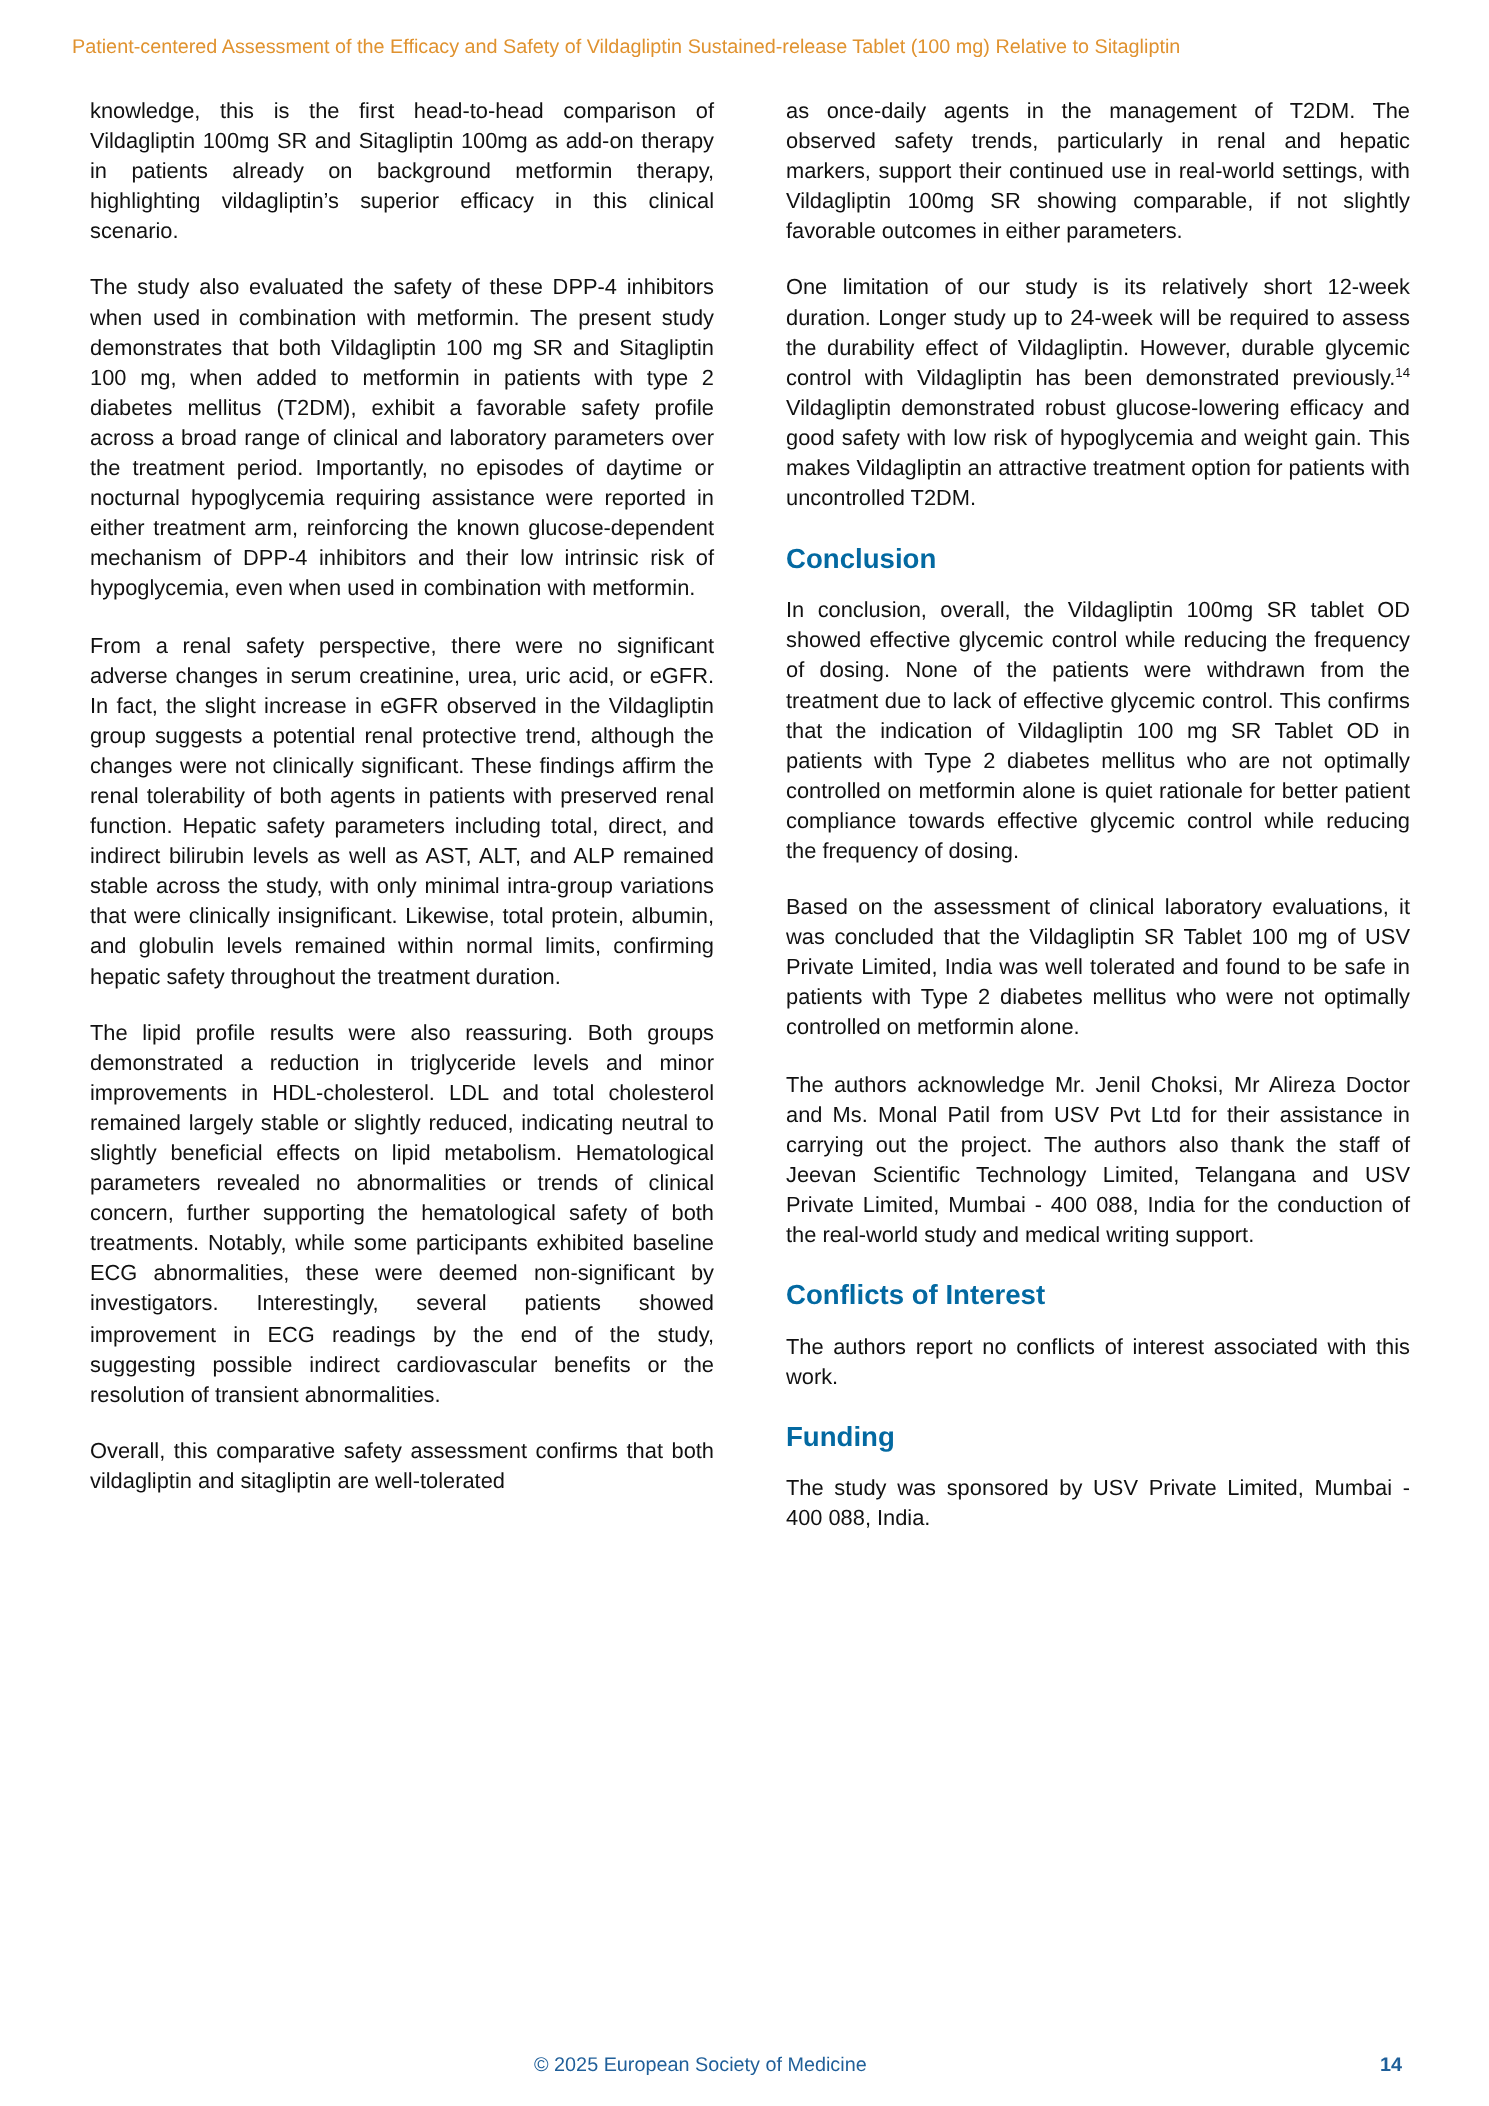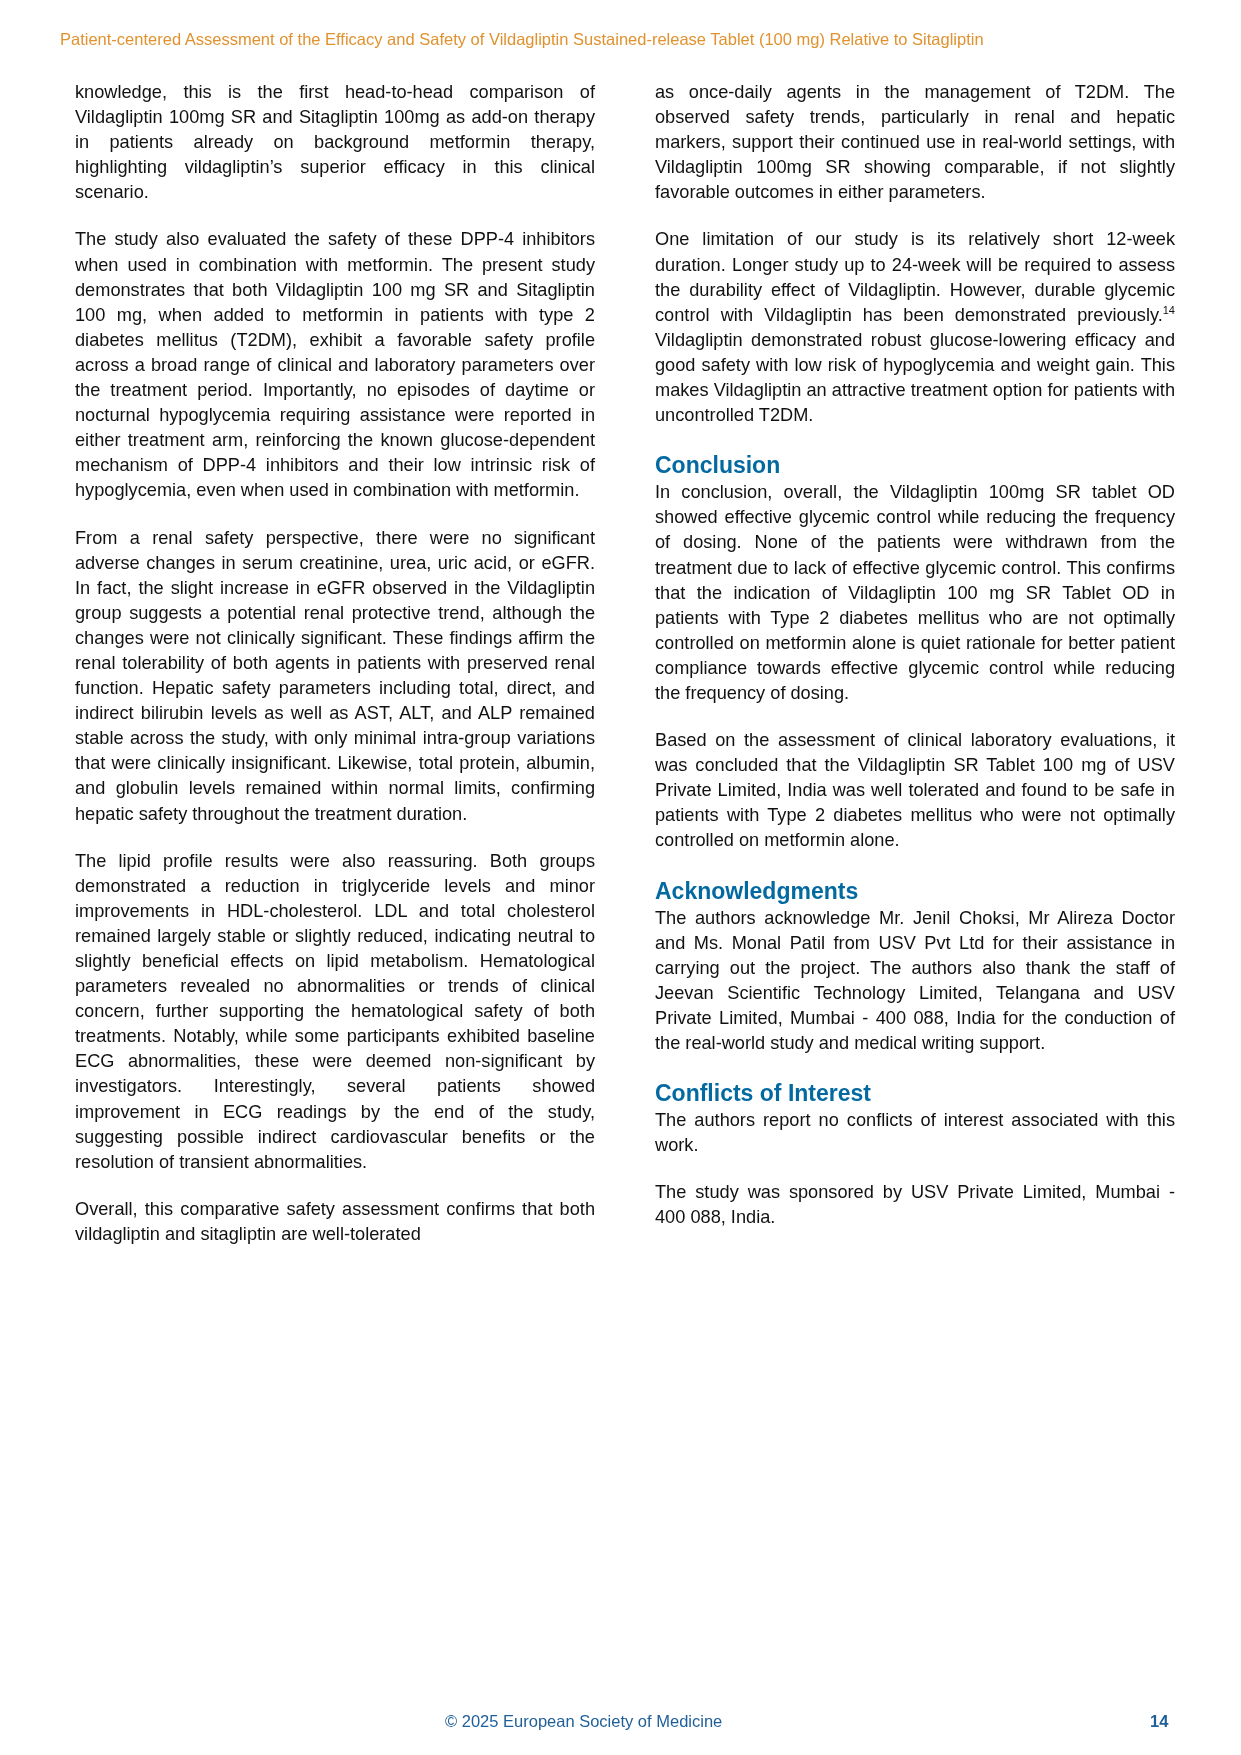--- a/index.html
+++ b/index.html
@@ -5,21 +5,21 @@
   html, body { margin: 0; padding: 0; background: #ffffff; }
   body { width: 1241px; height: 1755px; position: relative; overflow: hidden;
          font-family: "Liberation Sans", "DejaVu Sans", sans-serif; color: #111; }
   .running-header { position: absolute; left: 60px; top: 28px; width: 1120px; text-align: left;
          color: #e0922f; font-size: 16.5px; line-height: 22px; }
   .col { position: absolute; top: 80px; width: 520px; font-size: 18.2px; line-height: 25.1px; }
   .col.left { left: 75px; }
   .col.right { left: 655px; }
   .col p { margin: 0 0 22px 0; text-align: justify; }
   .col h2 { margin: 0; color: #0369a1; font-size: 23px; line-height: 30px; font-weight: bold; }
-  .col h2 + p { margin-top: 0; }
+  .col h2 + p { margin-top: 16px; }
   sup { font-size: 11px; line-height: 0; vertical-align: 7px; }
   .footer { position: absolute; top: 1712px; left: 0; width: 1241px; color: #1f5f99; font-size: 16.5px; }
   .footer .copy { position: absolute; left: 445px; }
   .footer .pageno { position: absolute; left: 1150px; font-weight: bold; }
 </style>
 </head>
 <body>
 
 <div class="running-header">
   <div>Patient-centered Assessment of the Efficacy and Safety of Vildagliptin Sustained-release Tablet (100 mg) Relative to Sitagliptin</div>
@@ -34,25 +34,25 @@
 </div>
 
 <div class="col right">
   <p>as once-daily agents in the management of T2DM. The observed safety trends, particularly in renal and hepatic markers, support their continued use in real-world settings, with Vildagliptin 100mg SR showing comparable, if not slightly favorable outcomes in either parameters.</p>
   <p><span>One limitation of our study is its relatively short 12-week duration. Longer study up to 24-week will be required to assess the durability effect of Vildagliptin. However, durable glycemic control with Vildagliptin has been demonstrated previously.</span><sup>14</sup><span> Vildagliptin demonstrated robust glucose-lowering efficacy and good safety with low risk of hypoglycemia and weight gain. This makes Vildagliptin an attractive treatment option for patients with uncontrolled T2DM.</span></p>
 
   <h2>Conclusion</h2>
   <p>In conclusion, overall, the Vildagliptin 100mg SR tablet OD showed effective glycemic control while reducing the frequency of dosing. None of the patients were withdrawn from the treatment due to lack of effective glycemic control. This confirms that the indication of Vildagliptin 100 mg SR Tablet OD in patients with Type 2 diabetes mellitus who are not optimally controlled on metformin alone is quiet rationale for better patient compliance towards effective glycemic control while reducing the frequency of dosing.</p>
   <p>Based on the assessment of clinical laboratory evaluations, it was concluded that the Vildagliptin SR Tablet 100 mg of USV Private Limited, India was well tolerated and found to be safe in patients with Type 2 diabetes mellitus who were not optimally controlled on metformin alone.</p>
 
-  <h2>Acknowledgments</h2>
   <p>The authors acknowledge Mr. Jenil Choksi, Mr Alireza Doctor and Ms. Monal Patil from USV Pvt Ltd for their assistance in carrying out the project. The authors also thank the staff of Jeevan Scientific Technology Limited, Telangana and USV Private Limited, Mumbai - 400 088, India for the conduction of the real-world study and medical writing support.</p>
 
   <h2>Conflicts of Interest</h2>
   <p>The authors report no conflicts of interest associated with this work.</p>
 
+  <h2>Funding</h2>
   <p>The study was sponsored by USV Private Limited, Mumbai - 400 088, India.</p>
 </div>
 
 <div class="footer">
   <span class="copy">© 2025 European Society of Medicine</span>
   <span class="pageno">14</span>
 </div>
 
 </body></html>

